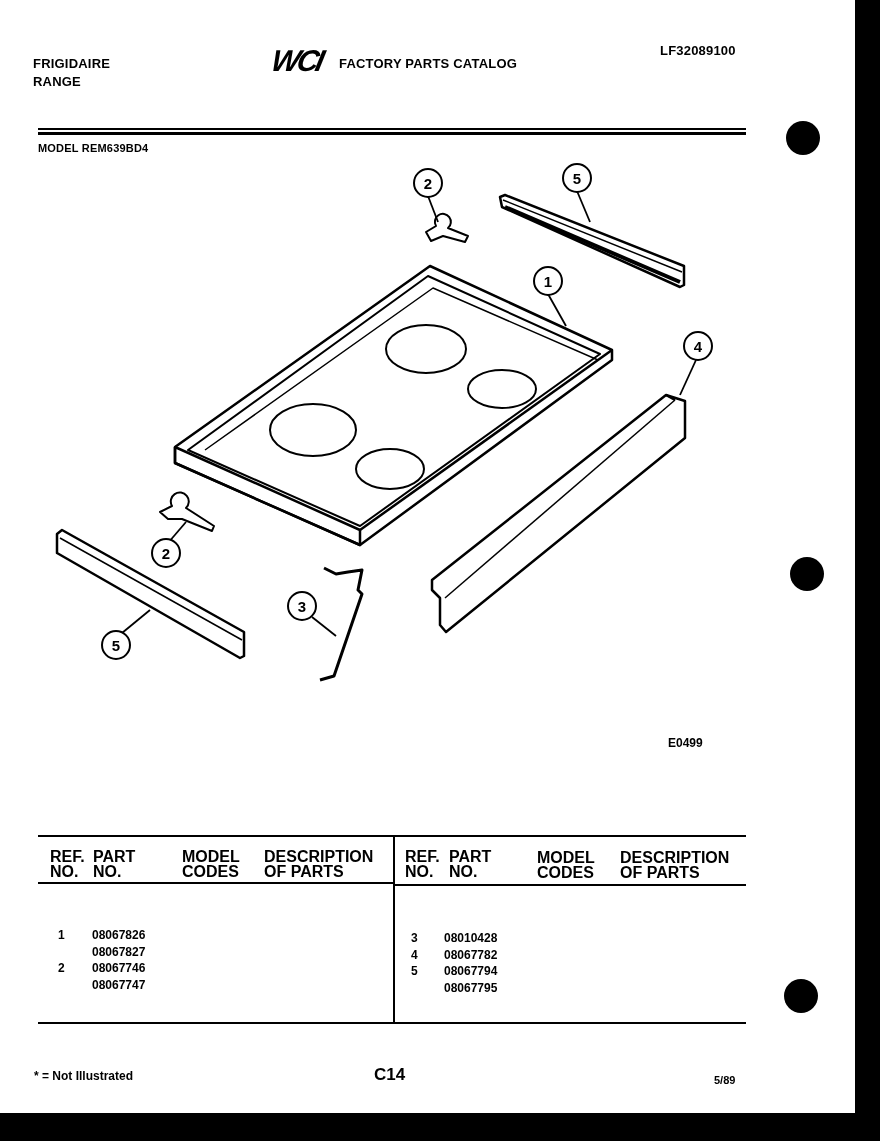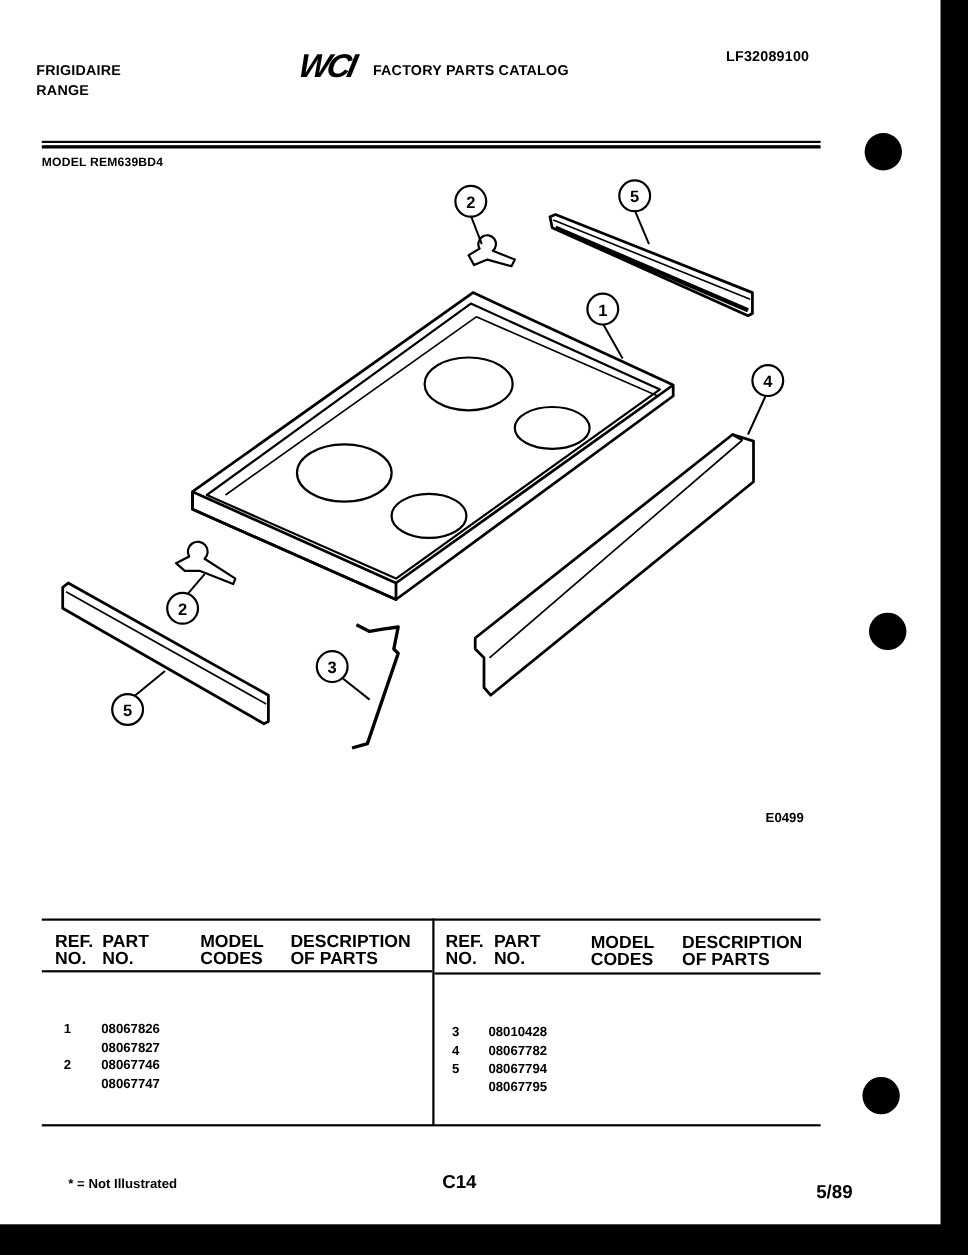--- a/index.html
+++ b/index.html
@@ -1,19 +1,19 @@
 <!DOCTYPE html>
 <html><head>
 <meta charset="utf-8">
 <style>
   html,body{margin:0;padding:0;}
   body{width:880px;height:1141px;background:#000;position:relative;overflow:hidden;font-family:"Liberation Sans",sans-serif;color:#000;}
   .page{position:absolute;left:0;top:0;width:855px;height:1113px;background:#fff;}
   .abs{position:absolute;}
-  .b{font-weight:bold;margin-left:28px;}
+  .b{font-weight:bold;}
   .hdr{font-size:13px;font-weight:bold;letter-spacing:0.2px;line-height:18px;}
   .logo{font-size:30px;font-weight:900;font-style:italic;letter-spacing:-3px;transform:skewX(-12deg);line-height:30px;}
   .rule1{position:absolute;left:38px;width:708px;height:2px;background:#000;}
   .hole{position:absolute;width:34px;height:34px;border-radius:50%;background:#000;}
   .th{position:absolute;font-size:16px;font-weight:bold;line-height:15px;}
   .td{position:absolute;font-size:12px;font-weight:bold;line-height:16.5px;}
   .row{white-space:nowrap;}
   .hline{position:absolute;height:2px;background:#000;}
   .vline{position:absolute;width:2px;background:#000;}
   svg{position:absolute;left:0;top:0;}
@@ -177,14 +177,14 @@
   </div>
   <div class="td" style="left:444px;top:930px;">
     <div class="row">08010428</div>
     <div class="row">08067782</div>
     <div class="row">08067794</div>
     <div class="row">08067795</div>
   </div>
 
   <div class="abs b" style="left:34px;top:1069px;font-size:12px;">* = Not Illustrated</div>
   <div class="abs b" style="left:374px;top:1065px;font-size:17px;">C14</div>
-  <div class="abs b" style="left:714px;top:1074px;font-size:17px;">5/89</div>
+  <div class="abs b" style="left:714px;top:1074px;font-size:11px;">5/89</div>
 </div>
 
 </body></html>

